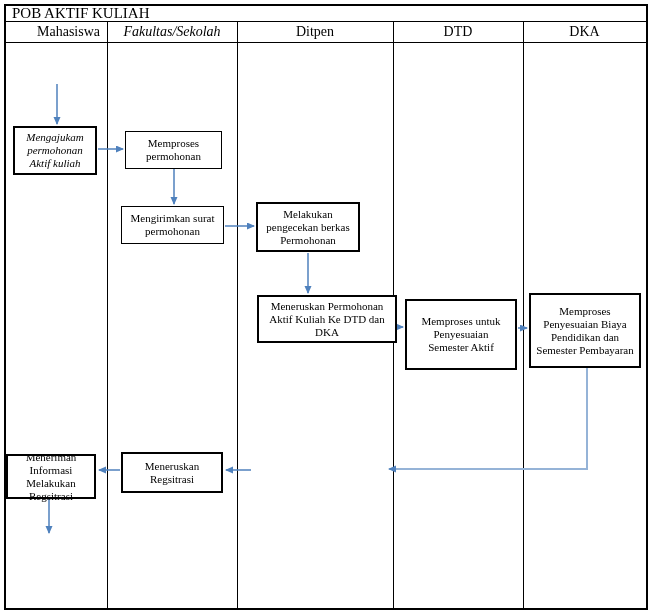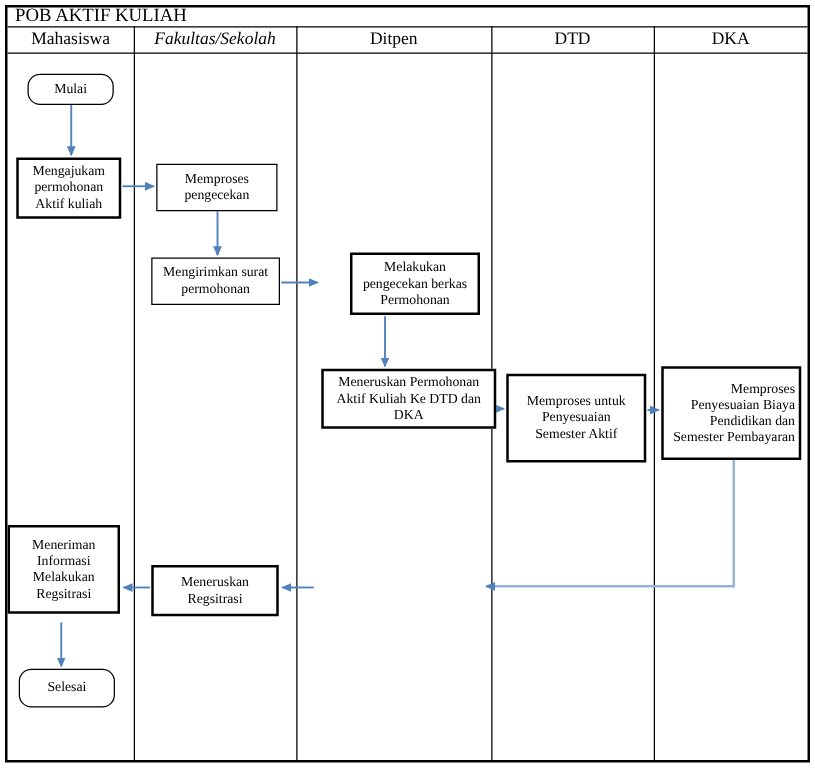--- a/index.html
+++ b/index.html
@@ -48,21 +48,21 @@
 </style>
 </head>
 <body>
 
 <div class="canvas">
   <div class="frame"></div>
 
   <div class="title-row">POB AKTIF KULIAH</div>
   <div class="hline" style="left:6px;top:21px;width:640px;"></div>
 
-  <div class="lane-header" style="left:6px;width:101px;">Mahasiswa</div>
+  <div class="lane-header" style="left:18px;width:101px;">Mahasiswa</div>
   <div class="lane-header" style="left:107px;width:130px;font-style:italic;">Fakultas/Sekolah</div>
   <div class="lane-header" style="left:237px;width:156px;">Ditpen</div>
   <div class="lane-header" style="left:393px;width:130px;">DTD</div>
   <div class="lane-header" style="left:523px;width:123px;">DKA</div>
   <div class="hline" style="left:6px;top:42px;width:640px;"></div>
 
   <div class="vline" style="left:107px;top:21px;height:587px;"></div>
   <div class="vline" style="left:237px;top:21px;height:587px;"></div>
   <div class="vline" style="left:393px;top:21px;height:587px;"></div>
   <div class="vline" style="left:523px;top:21px;height:587px;"></div>
@@ -79,35 +79,33 @@
     <path d="M225 226 H254" marker-end="url(#ah)"></path>
     <path d="M308 253 V293" marker-end="url(#ah)"></path>
     <path d="M386 327 H403" marker-end="url(#ah)"></path>
     <path d="M518 328 H527" marker-end="url(#ah)"></path>
     <path d="M587 368 V469 H389" class="light" marker-end="url(#ah)"></path>
     <path d="M251 470 H226" marker-end="url(#ah)"></path>
     <path d="M120 470 H99" marker-end="url(#ah)"></path>
     <path d="M49 498 V533" marker-end="url(#ah)"></path>
   </svg>
 
-  <div class="node terminator" style="left:22px;top:59px;width:69px;height:25px;">Mulai</div>
 
-  <div class="node" style="left:13px;top:126px;width:84px;height:49px;">Mengajukam permohonan Aktif kuliah</div>
+  <div class="node" style="left:13px;top:126px;width:84px;height:49px;font-style:italic;">Mengajukam permohonan Aktif kuliah</div>
 
-  <div class="node thin" style="left:125px;top:131px;width:97px;height:38px;">Memproses pengecekan</div>
+  <div class="node thin" style="left:125px;top:131px;width:97px;height:38px;">Memproses permohonan</div>
 
   <div class="node thin" style="left:121px;top:206px;width:103px;height:38px;">Mengirimkan surat permohonan</div>
 
-  <div class="node" style="left:256px;top:202px;width:104px;height:50px;margin-left:24px;">Melakukan pengecekan berkas Permohonan</div>
+  <div class="node" style="left:256px;top:202px;width:104px;height:50px;">Melakukan pengecekan berkas Permohonan</div>
 
   <div class="node" style="left:245px;top:295px;width:140px;height:48px;margin-left:12px;">Meneruskan Permohonan Aktif Kuliah Ke DTD dan DKA</div>
 
   <div class="node" style="left:405px;top:299px;width:112px;height:71px;">Memproses untuk Penyesuaian Semester Aktif</div>
 
-  <div class="node" style="left:529px;top:293px;width:112px;height:75px;padding:5px 3px;text-align:right;">Memproses Penyesuaian Biaya Pendidikan dan Semester Pembayaran</div>
+  <div class="node" style="left:529px;top:293px;width:112px;height:75px;padding:5px 3px;">Memproses Penyesuaian Biaya Pendidikan dan Semester Pembayaran</div>
 
-  <div class="node" style="left:6px;top:420px;width:90px;height:71px;">Meneriman Informasi Melakukan Regsitrasi</div>
+  <div class="node" style="left:6px;top:454px;width:90px;height:45px;">Meneriman Informasi Melakukan Regsitrasi</div>
 
   <div class="node" style="left:121px;top:452px;width:102px;height:41px;">Meneruskan Regsitrasi</div>
 
 
-  <div class="node terminator" style="left:15px;top:535px;width:77px;height:31px;">Selesai</div>
 </div>
 
 </body></html>

